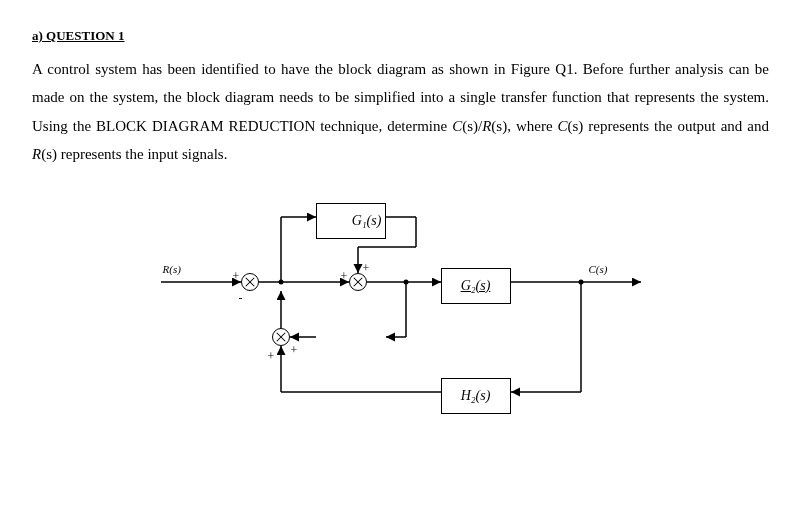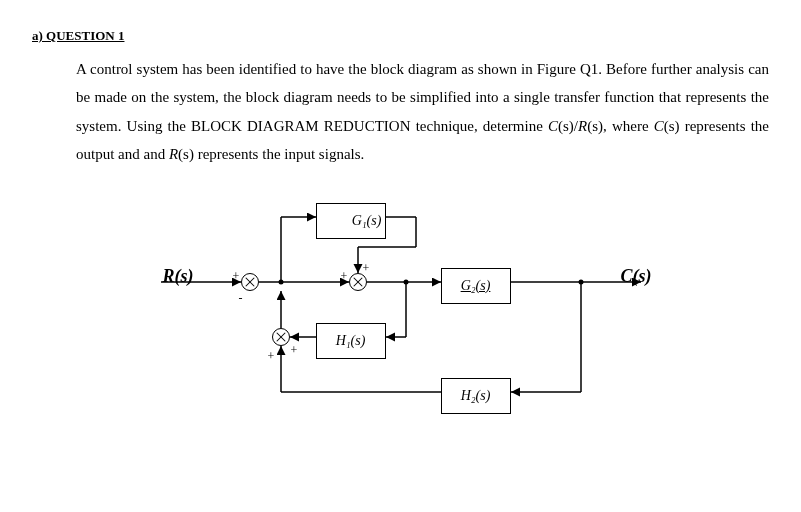--- a/index.html
+++ b/index.html
@@ -15,21 +15,20 @@
   }
   .heading {
     font-weight: bold;
     text-decoration: underline;
     font-size: 13px;
     margin-bottom: 6px;
   }
   .body-text {
     text-align: justify;
     font-size: 15px;
-    margin-left: 44px;
   }
   .ital { font-style: italic; }
   .diagram-wrap {
     position: relative;
     width: 520px;
     height: 230px;
     margin: 18px auto 0 auto;
   }
   .block {
     position: absolute;
@@ -37,22 +36,22 @@
     background: #fff;
     font-style: italic;
     font-size: 14px;
     text-align: center;
     padding: 4px 0;
     box-sizing: border-box;
   }
   .label {
     position: absolute;
     font-style: italic;
-    font-weight: bold;
-    font-size: 18px;
+    font-weight: normal;
+    font-size: 11px;
   }
   .sign {
     position: absolute;
     font-size: 12px;
     font-style: normal;
     font-weight: normal;
   }
   .sum {
     position: absolute;
     width: 18px;
@@ -135,25 +134,24 @@
     <line x1="300" y1="205" x2="140" y2="205" stroke="#000" stroke-width="1.5"></line>
     <line x1="140" y1="205" x2="140" y2="159" stroke="#000" stroke-width="1.5" marker-end="url(#arrow)"></line>
   </svg>
 
   <div class="sum" style="left:100px; top:86px;"></div>
   <div class="sum" style="left:208px; top:86px;"></div>
   <div class="sum" style="left:131px; top:141px;"></div>
 
   <div class="block" style="left:175px; top:16px; width:70px;padding-left:32px;">G₁(s)</div>
   <div class="block" style="left:300px; top:81px; width:70px;text-decoration:underline;">G₂(s)</div>
-  <div class="block" style="left:175px; top:136px; width:70px;">H₁(s)</div>
   <div class="block" style="left:300px; top:191px; width:70px;">H₂(s)</div>
 
   <div class="label" style="left:22px; top:72px;">R(s)</div>
-  <div class="label" style="left:480px; top:72px;">C(s)</div>
+  <div class="label" style="left:448px; top:72px;">C(s)</div>
 
   <div class="node" style="left:140px; top:95px;"></div>
   <div class="node" style="left:265px; top:95px;"></div>
   <div class="node" style="left:440px; top:95px;"></div>
 
   <div class="sign" style="left:92px; top:78px;">+</div>
   <div class="sign" style="left:98px; top:100px;">-</div>
 
   <div class="sign" style="left:200px; top:78px;">+</div>
   <div class="sign" style="left:222px; top:70px;">+</div>

